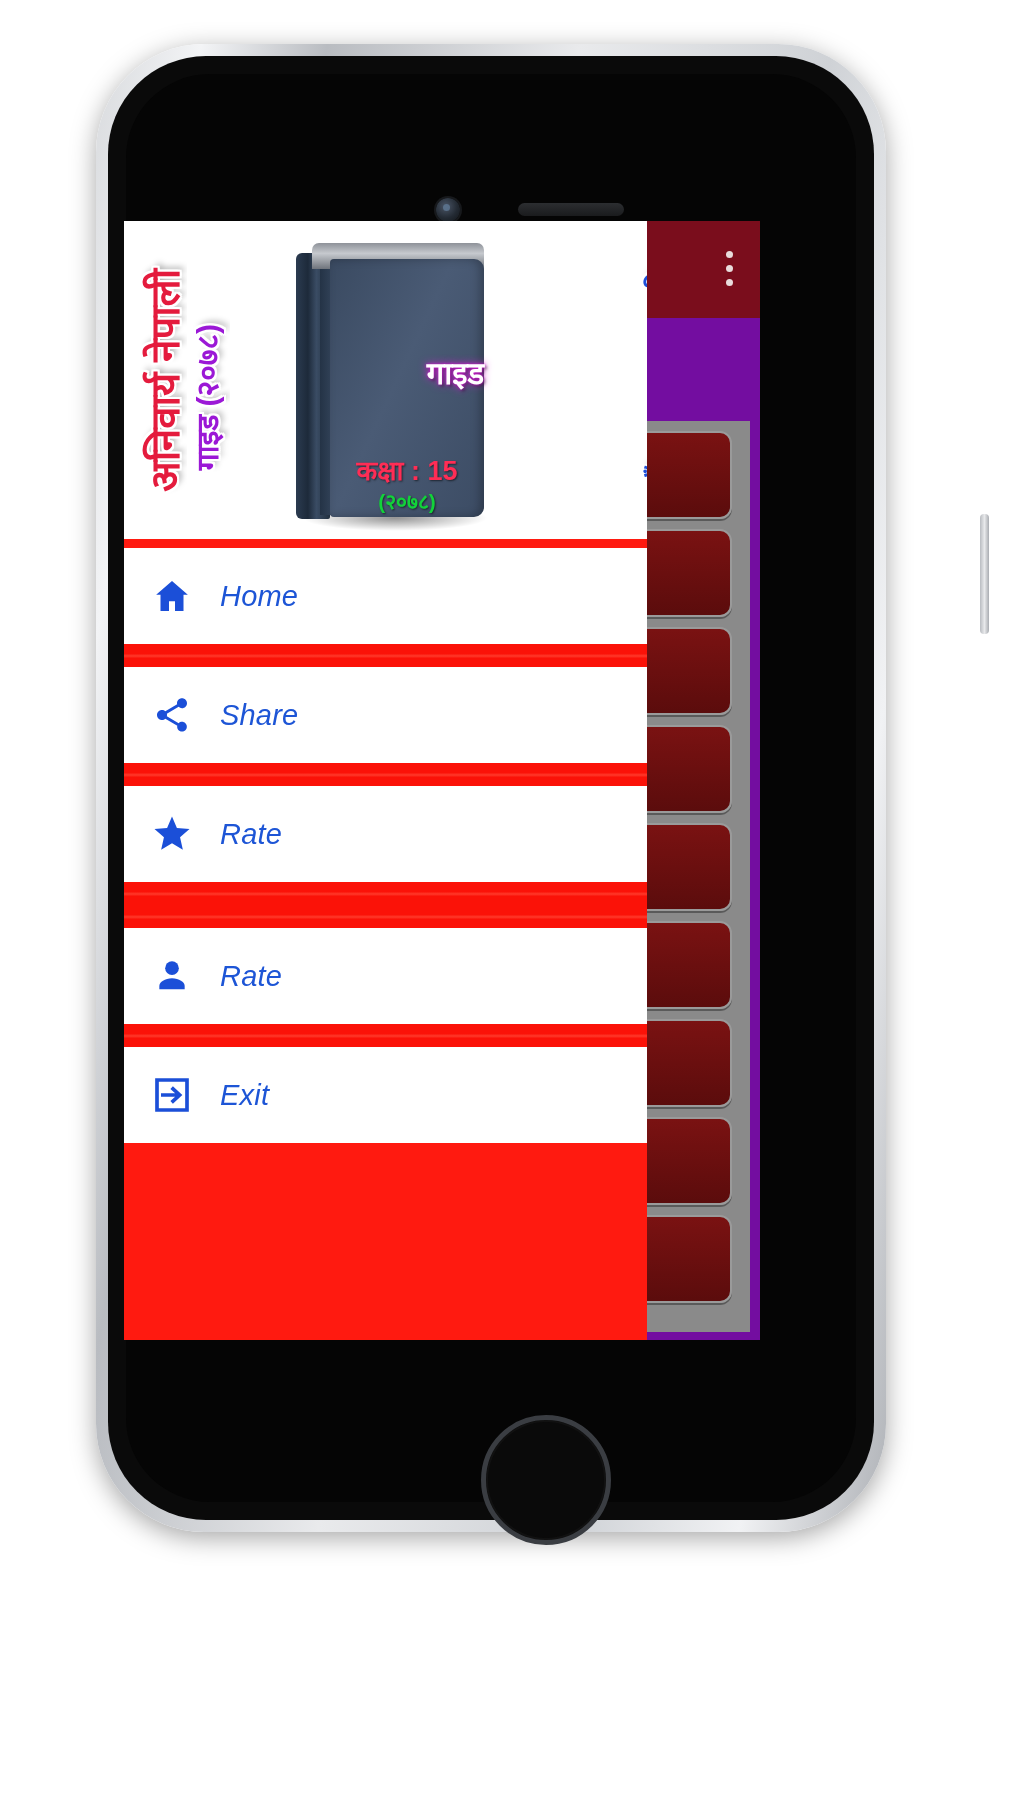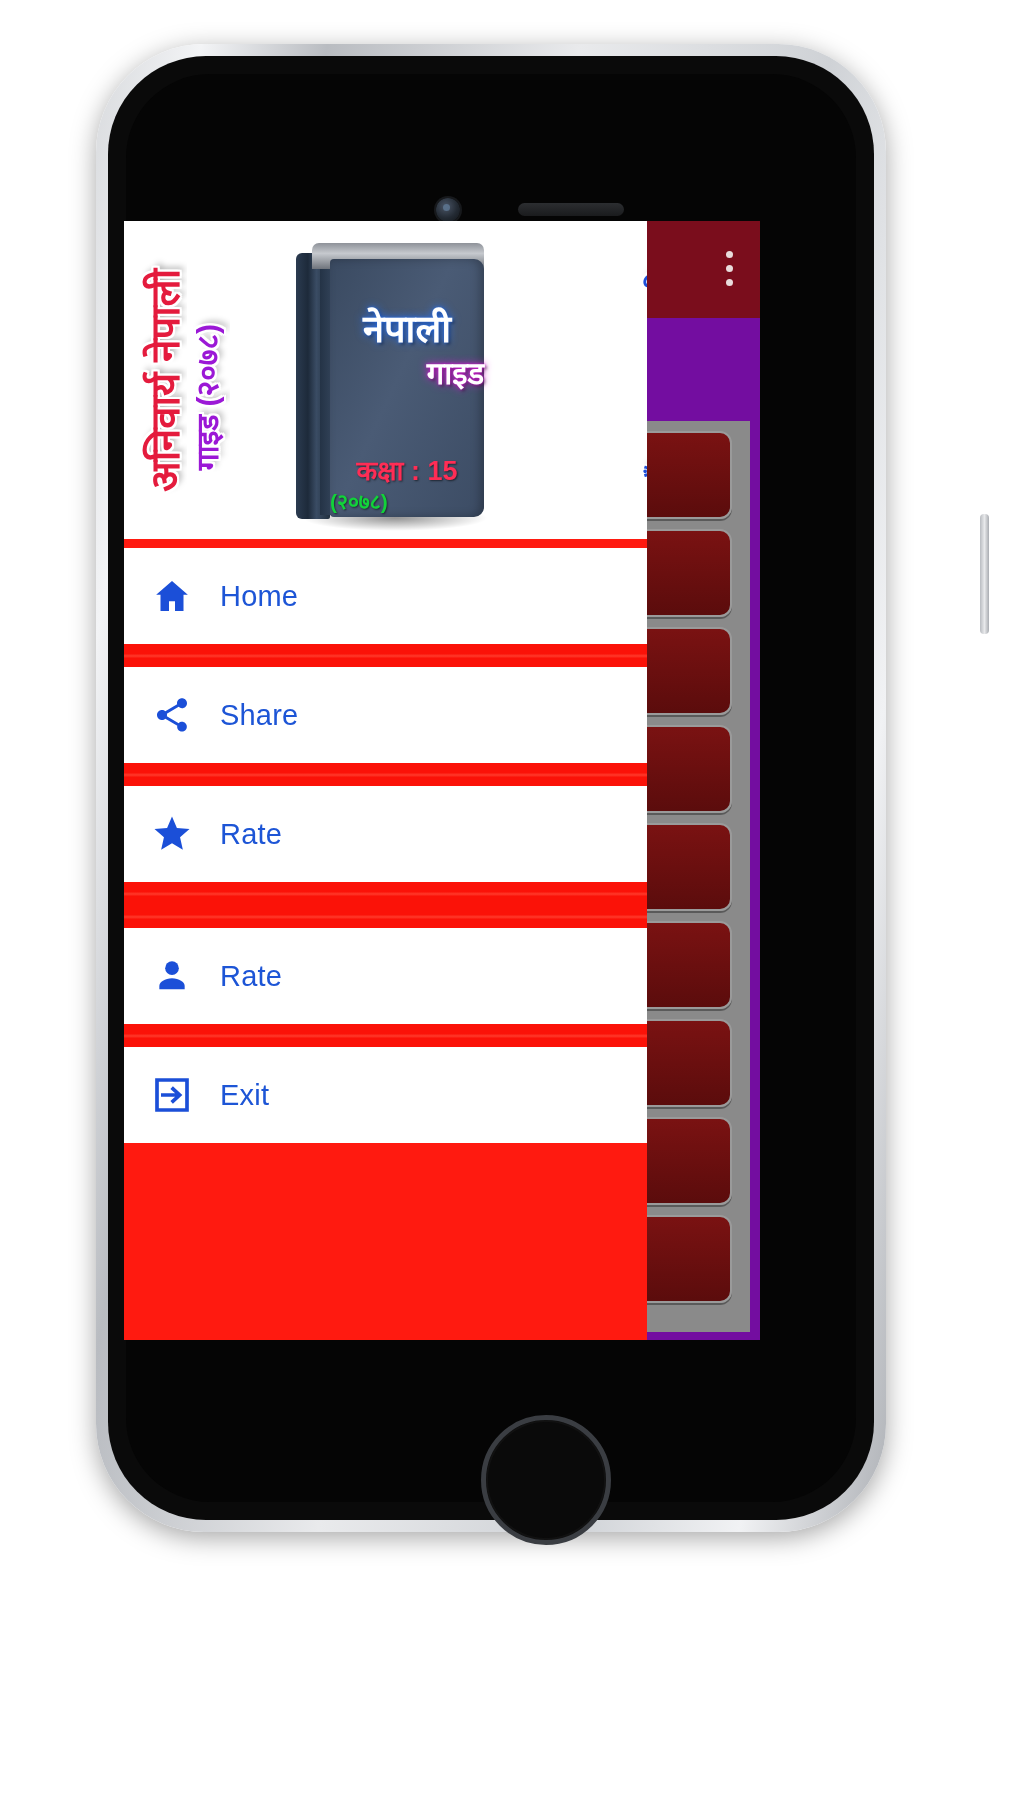--- a/index.html
+++ b/index.html
@@ -93,28 +93,28 @@
     background:linear-gradient(180deg,#8e9299 0%,#c6c9ce 40%,#6f747c 100%);}
   .book-cover{position:absolute;left:34px;top:16px;width:154px;height:258px;border-radius:4px 10px 10px 4px;
     background:linear-gradient(115deg,#3a4a61 0%,#4a5b75 45%,#3c4c64 100%);
     box-shadow:inset -4px 0 10px rgba(0,0,0,.25);}
   .bk-t1{position:absolute;left:0;right:0;top:42px;text-align:center;color:#ffffff;font-size:38px;font-weight:bold;
     text-shadow:0 0 8px #2a6fe8,0 0 3px #2a6fe8,2px 2px 3px rgba(0,0,0,.5);}
   .bk-t2{position:absolute;left:0;right:0;top:92px;text-align:right;color:#ffffff;font-size:31px;font-weight:bold;
     text-shadow:0 0 8px #d21ad2,0 0 3px #d21ad2,2px 2px 3px rgba(0,0,0,.5);}
   .bk-t3{position:absolute;left:0;right:0;top:192px;text-align:center;color:#ff2d55;font-size:27px;font-weight:bold;
     text-shadow:1px 1px 2px rgba(0,0,0,.55);}
-  .bk-t4{position:absolute;left:0;right:0;top:228px;text-align:left;color:#12d23a;font-size:21px;font-weight:bold;
+  .bk-t4{position:absolute;left:0;right:0;top:228px;text-align:center;color:#12d23a;font-size:21px;font-weight:bold;
     text-shadow:1px 1px 2px rgba(0,0,0,.55);}
 
   
   .drawer-menu{position:absolute;left:0;top:318px;width:100%;bottom:0;background:#ff1a10;}
   .menu-gap{height:9px;background:#ff1a10;}
   .menu-gap.dbl{height:23px;background:linear-gradient(180deg,#fb1208 0%,#fb1208 42%,#ff3a2b 52%,#fb1208 62%,#fb1208 100%);}
-  .menu-item{height:96px;background:#ffffff;display:flex;align-items:center;}
+  .menu-item{height:96px;background:#ffffff;display:flex;align-items:center;font-style:italic;}
   .menu-icon{width:96px;min-width:96px;display:flex;align-items:center;justify-content:center;}
   .menu-icon svg{display:block;fill:#1b4fd8;}
   .menu-label{color:#1d55d6;font-size:29px;letter-spacing:.2px;}
   .menu-tail{height:104px;background:#ff1a10;}
 </style>
 </head>
 <body>
 
 <div id="stage">
 
@@ -184,21 +184,20 @@
           <div class="vert-txt t-red">अनिवार्य नेपाली</div>
           <div class="vert-txt t-purple" style="margin-left:6px;margin-top:34px;">गाइड (२०७८)</div>
         </div>
 
         <div class="book">
           <div class="book-shadow"></div>
           <div class="book-spine"></div>
           <div class="book-pages"></div>
           <div class="book-top"></div>
           <div class="book-cover">
-            <div class="bk-t1">नेपाली</div>
             <div class="bk-t2">गाइड</div>
             <div class="bk-t3">कक्षा : 15</div>
             <div class="bk-t4">(२०७८)</div>
           </div>
         </div>
 
         <div class="hdr-side hdr-right">
           <div class="vert-txt t-blue">नयाँ पाठ्यक्रममा आधारित</div>
 
         </div>

